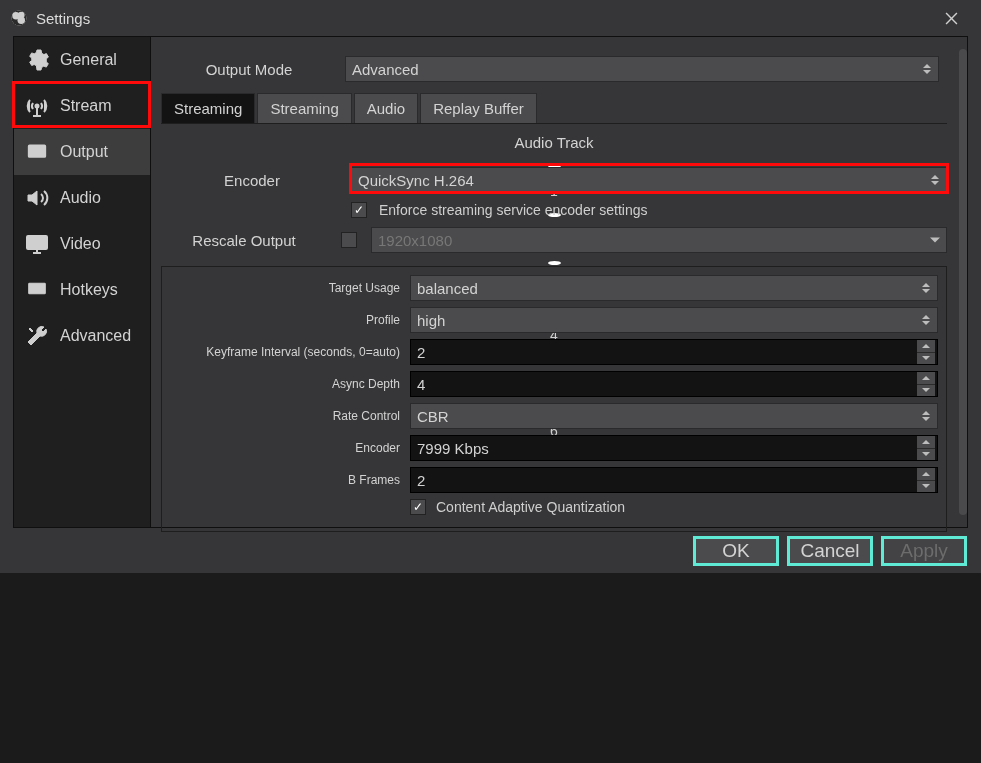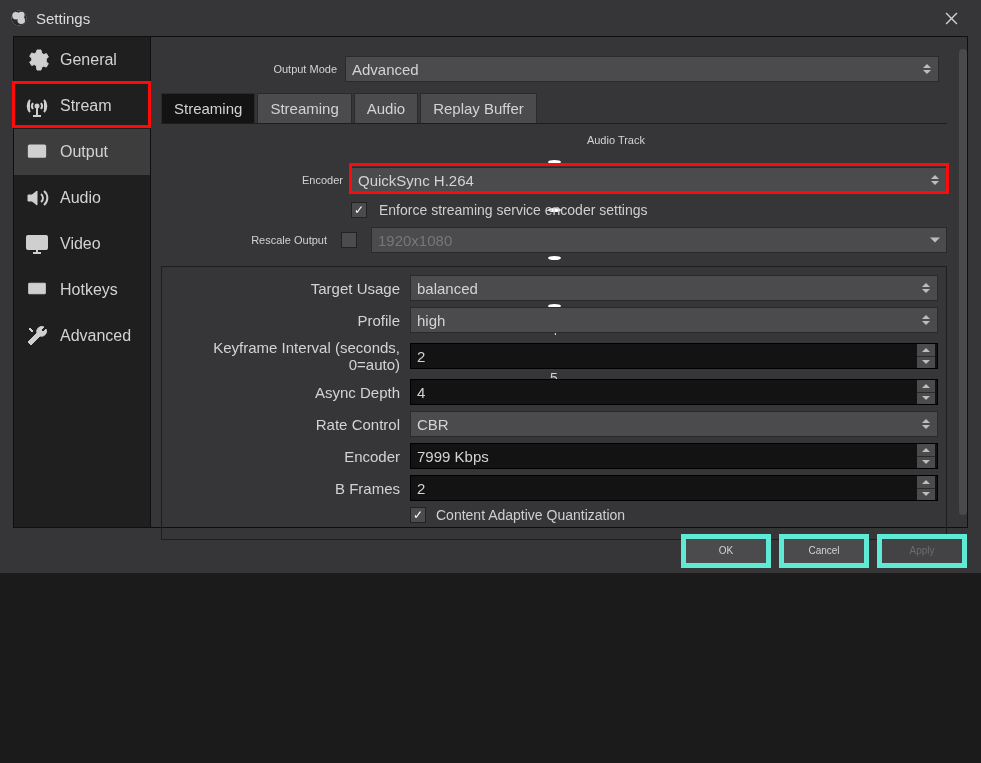--- a/index.html
+++ b/index.html
@@ -16,21 +16,21 @@
   .side-item.active { background:#3d3d3e; }
   .side-item .side-icon { width:26px; height:26px; display:flex; align-items:center; justify-content:center; }
   .side-item .side-icon svg { fill:#cfcfcf; stroke:#cfcfcf; }
 
   .highlight-output { position:absolute; left:12px; top:81px; width:139px; height:47px; border:3px solid #ff0a0a; box-sizing:border-box; pointer-events:none; }
 
   .main { flex:1; background:#363638; border:1px solid #0f0f10; border-left:none; padding:12px 10px; box-sizing:border-box; position:relative; }
   .scrollbar { position:absolute; right:0; top:12px; bottom:12px; width:8px; background:#4a4a4c; border-radius:4px; }
   
   .row { display:flex; align-items:center; height:28px; gap:8px; }
-  .label { text-align:right; font-size:11px; color:#d3d3d3; }
+  .label { text-align:center; font-size:15px; color:#d3d3d3; }
 
   .select { background:#4b4b4d; border:1px solid #2a2a2c; height:24px; display:flex; align-items:center; padding:0 22px 0 6px; position:relative; font-size:15px; color:#d3d3d3; }
   .select.disabled { color:#777; }
   .select .arrows { position:absolute; right:4px; top:0; bottom:0; width:14px; display:flex; flex-direction:column; align-items:center; justify-content:center; gap:0; }
   .select .arrows .tri-up { width:0;height:0;border-left:4px solid transparent;border-right:4px solid transparent;border-bottom:4px solid #bdbdbd; margin-bottom:2px; }
   .select .arrows .tri-down { width:0;height:0;border-left:4px solid transparent;border-right:4px solid transparent;border-top:4px solid #bdbdbd; }
   .select .arrow-down-only { position:absolute; right:6px; top:50%; transform:translateY(-50%); width:0;height:0;border-left:5px solid transparent;border-right:5px solid transparent;border-top:5px solid #bdbdbd; }
 
   .spin { background:#131314; border:1px solid #000; height:24px; display:flex; align-items:center; padding:0 22px 0 6px; position:relative; font-size:15px; color:#d3d3d3; }
   .spin .arrows { position:absolute; right:2px; top:0; bottom:0; width:18px; display:flex; flex-direction:column; }
@@ -43,28 +43,28 @@
   .tab { padding:6px 12px; background:#4b4b4d; color:#d3d3d3; font-size:15px; border:1px solid #2a2a2c; border-bottom:none; margin-right:2px; }
   .tab.active { background:#131314; }
 
   .radio { width:13px; height:13px; border-radius:50%; border:2px solid #fff; background:transparent; display:inline-block; box-sizing:border-box; }
   .radio.sel { border:2px solid #fff; background:radial-gradient(circle,#fff 35%,transparent 38%); box-shadow:0 0 0 1px #fff inset; }
 
   .checkbox { width:14px; height:14px; background:#4b4b4d; border:1px solid #222; display:inline-flex; align-items:center; justify-content:center; vertical-align:middle; }
   .checkbox.checked::after { content:"✓"; color:#fff; font-size:12px; line-height:1; }
 
   .group { border:1px solid #1e1e1f; margin-top:12px; padding:8px 8px 10px 8px; }
-  .inner-label { width:230px; text-align:right; font-size:15px; color:#d3d3d3; }
+  .inner-label { width:230px; text-align:right; font-size:12px; color:#d3d3d3; }
   .gap-row { display:flex; align-items:center; gap:10px; margin-bottom:6px; }
   .wide { flex:1; }
 
   .highlight-encoder { position:absolute; border:3px solid #ff0a0a; box-sizing:border-box; pointer-events:none; }
 
   .footer { position:absolute; left:0; right:0; bottom:0; height:45px; display:flex; align-items:center; justify-content:flex-end; gap:8px; padding:0 14px; box-sizing:border-box; }
-  .btn { width:80px; height:24px; background:#4b4b4d; border:5px solid #5eead4; color:#d3d3d3; font-size:10px; display:flex; align-items:center; justify-content:center; }
+  .btn { width:80px; height:24px; background:#4b4b4d; border:3px solid #5eead4; color:#d3d3d3; font-size:19px; display:flex; align-items:center; justify-content:center; }
   .btn.disabled { color:#6c6c6c; background:#434345; }
 </style>
 </head>
 <body>
 
 <div class="window">
 
   <div class="titlebar">
     <span class="app-icon">
       <svg viewBox="0 0 24 24" width="18" height="18">

